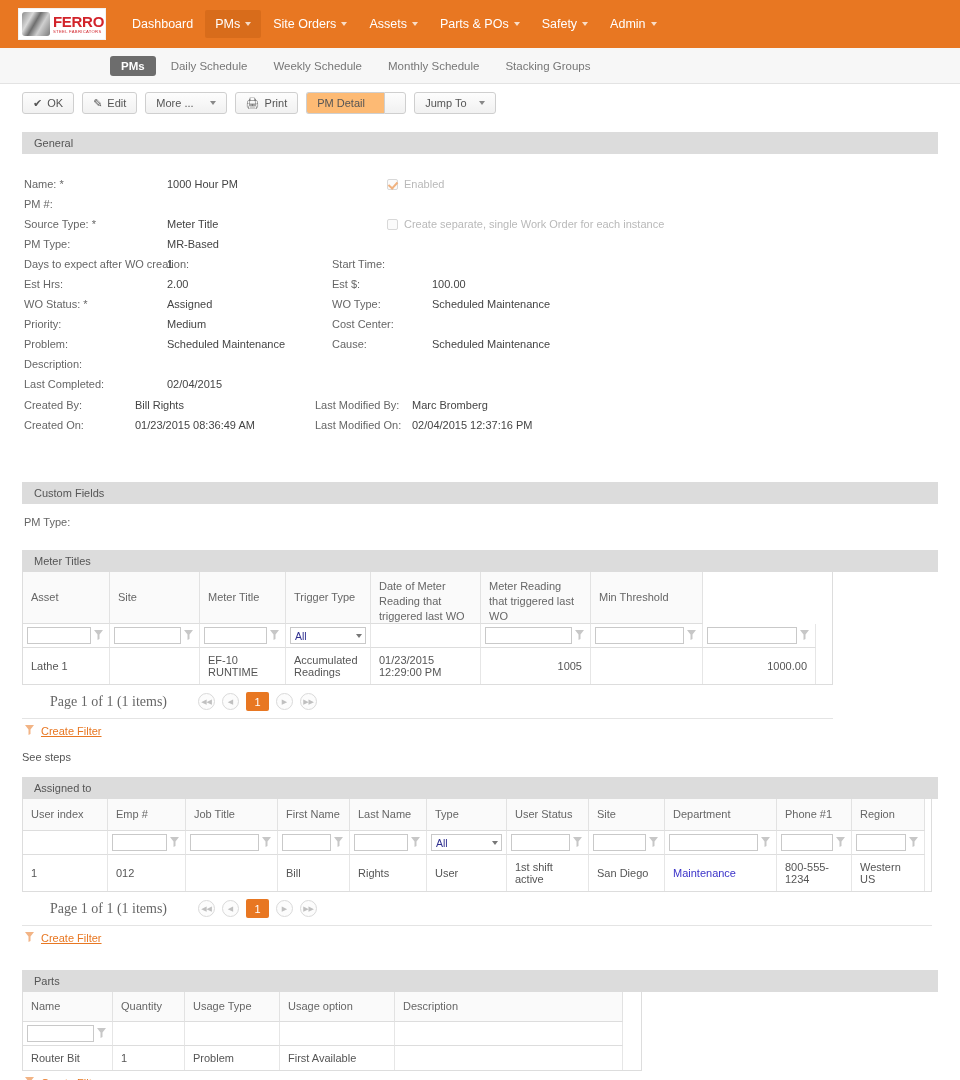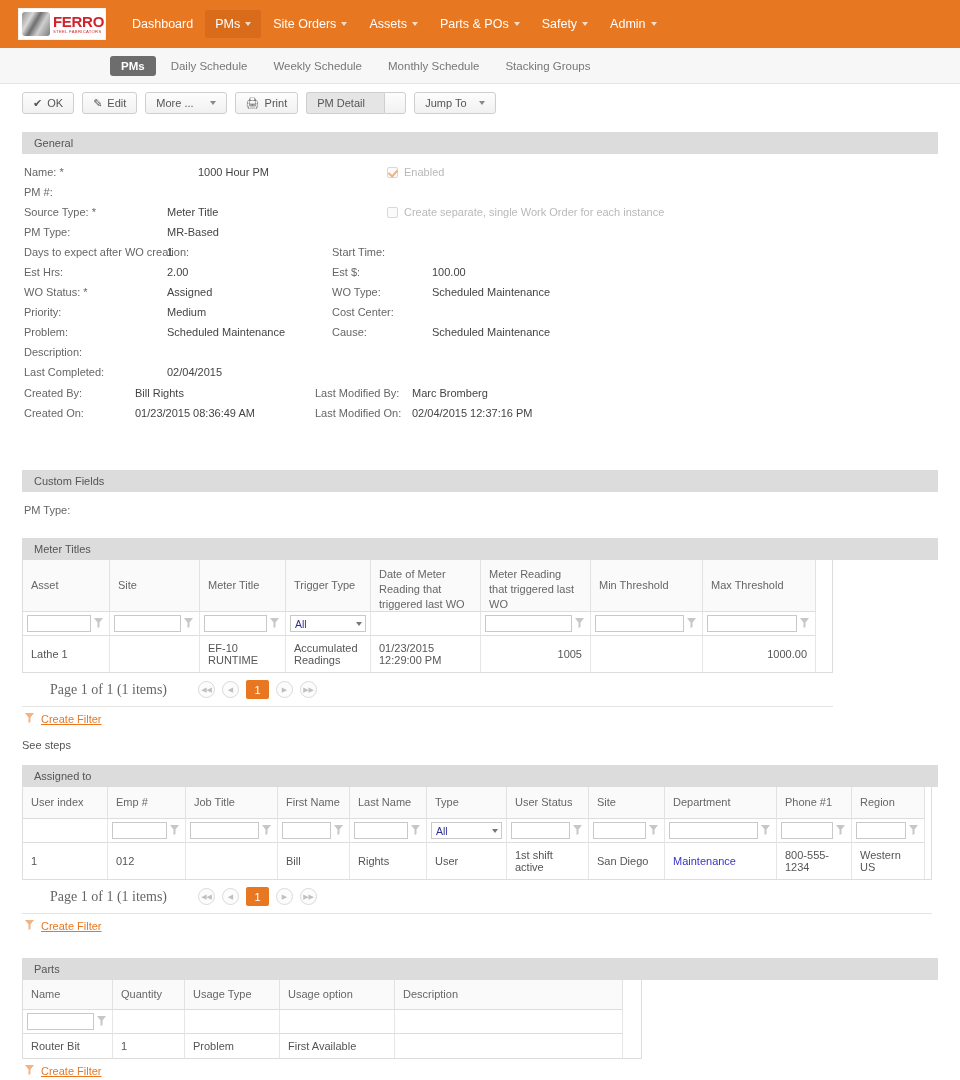--- a/index.html
+++ b/index.html
@@ -66,36 +66,36 @@
   .btn {
     height:22px; border:1px solid #cfcfcf; border-radius:3px;
     background:linear-gradient(#fdfdfd,#f1f1f1);
     display:flex; align-items:center; gap:5px; padding:0 10px;
     font-size:11px; color:#555; cursor:pointer; white-space:nowrap;
   }
   .btn .caret { width:0;height:0;border-left:3px solid transparent;border-right:3px solid transparent;border-top:4px solid #888; }
   .split { display:flex; }
   .split .main-part {
     height:22px; border:1px solid #cfcfcf; border-right:none; border-radius:3px 0 0 3px;
-    background:#e5e5e5; display:flex; align-items:center; padding:0 10px; min-width:78px;
+    background:#fdba74; display:flex; align-items:center; padding:0 10px; min-width:78px;
     font-size:11px; color:#555; cursor:pointer;
   }
   .split .arrow-part {
     height:22px; width:22px; border:1px solid #cfcfcf; border-radius:0 3px 3px 0;
     background:linear-gradient(#fdfdfd,#f1f1f1);
     display:flex; align-items:center; justify-content:center; cursor:pointer;
   }
 
   
   .panel { margin:0 22px 0 22px; }
   .panel-head {
     background:#dcdcdc; height:22px; display:flex; align-items:center;
     padding-left:12px; font-size:11px; color:#555;
   }
-  .panel-body { padding:12px 0 0 0; }
+  .panel-body { padding:24px 0 0 0; }
 
   
   .form { position:relative; padding-left:2px; }
   .frow { height:20px; position:relative; }
   .lab { position:absolute; left:0;  color:#666; }
   .val { position:absolute; color:#444; }
   .lab2 { position:absolute; color:#666; }
   .val2 { position:absolute; color:#444; }
   .cbx {
     position:absolute; width:11px; height:11px; border:1px solid #d8d8d8;
@@ -239,21 +239,21 @@
   </div>
 </div>
 
 <div class="panel" style="margin-top:10px;">
   <div class="panel-head">
     <span>General</span>
   </div>
   <div class="panel-body">
     <div class="form" id="general-form" style="position: relative; height: 290px;">
         <span class="lab" style="left: 2px; top: 0px; position: absolute;">Name: *</span>
-        <span class="val" style="left: 145px; top: 0px; position: absolute; margin-left: 31px;">1000 Hour PM</span>
+        <span class="val" style="left: 145px; top: 0px; position: absolute;">1000 Hour PM</span>
         <span class="lab" style="left: 2px; top: 20px; position: absolute;">PM #:</span>
         <span class="val" style="left: 145px; top: 20px; position: absolute;"></span>
         <span class="lab" style="left: 2px; top: 40px; position: absolute;">Source Type: *</span>
         <span class="val" style="left: 145px; top: 40px; position: absolute;">Meter Title</span>
         <span class="lab" style="left: 2px; top: 60px; position: absolute;">PM Type:</span>
         <span class="val" style="left: 145px; top: 60px; position: absolute;">MR-Based</span>
         <span class="lab" style="left: 2px; top: 80px; position: absolute;">Days to expect after WO creation:</span>
         <span class="val" style="left: 145px; top: 80px; position: absolute;">1</span>
         <span class="lab" style="left: 2px; top: 100px; position: absolute;">Est Hrs:</span>
         <span class="val" style="left: 145px; top: 100px; position: absolute;">2.00</span>
@@ -313,21 +313,20 @@
 <div class="grid-wrap">
   <div class="grid" style="width:811px;" id="meter-grid">
       <div class="gr">
         <div class="gh" style="width: 87px; height: 52px;">Asset</div>
         <div class="gh" style="width: 90px; height: 52px;">Site</div>
         <div class="gh" style="width: 86px; height: 52px;">Meter Title</div>
         <div class="gh" style="width: 85px; height: 52px;">Trigger Type</div>
         <div class="gh two" style="width: 110px; height: 52px;">Date of Meter Reading that triggered last WO</div>
         <div class="gh two" style="width: 110px; height: 52px;">Meter Reading that triggered last WO</div>
         <div class="gh" style="width: 112px; height: 52px;">Min Threshold</div>
-        <div class="gh" style="width: 113px; height: 52px;">Max Threshold</div>
       </div>
       <div class="gr">
         <div class="gf" style="width: 87px;">
           <input class="finput" type="text" style="">
           <span class="funnel"><svg width="9" height="10" viewBox="0 0 9 10">
               <path d="M0 0h9L5.5 4.5V9L3.5 10V4.5z" fill="#9a9a9a"></path>
             </svg></span>
         </div>
         <div class="gf" style="width: 90px;">
           <input class="finput" type="text" style="">

